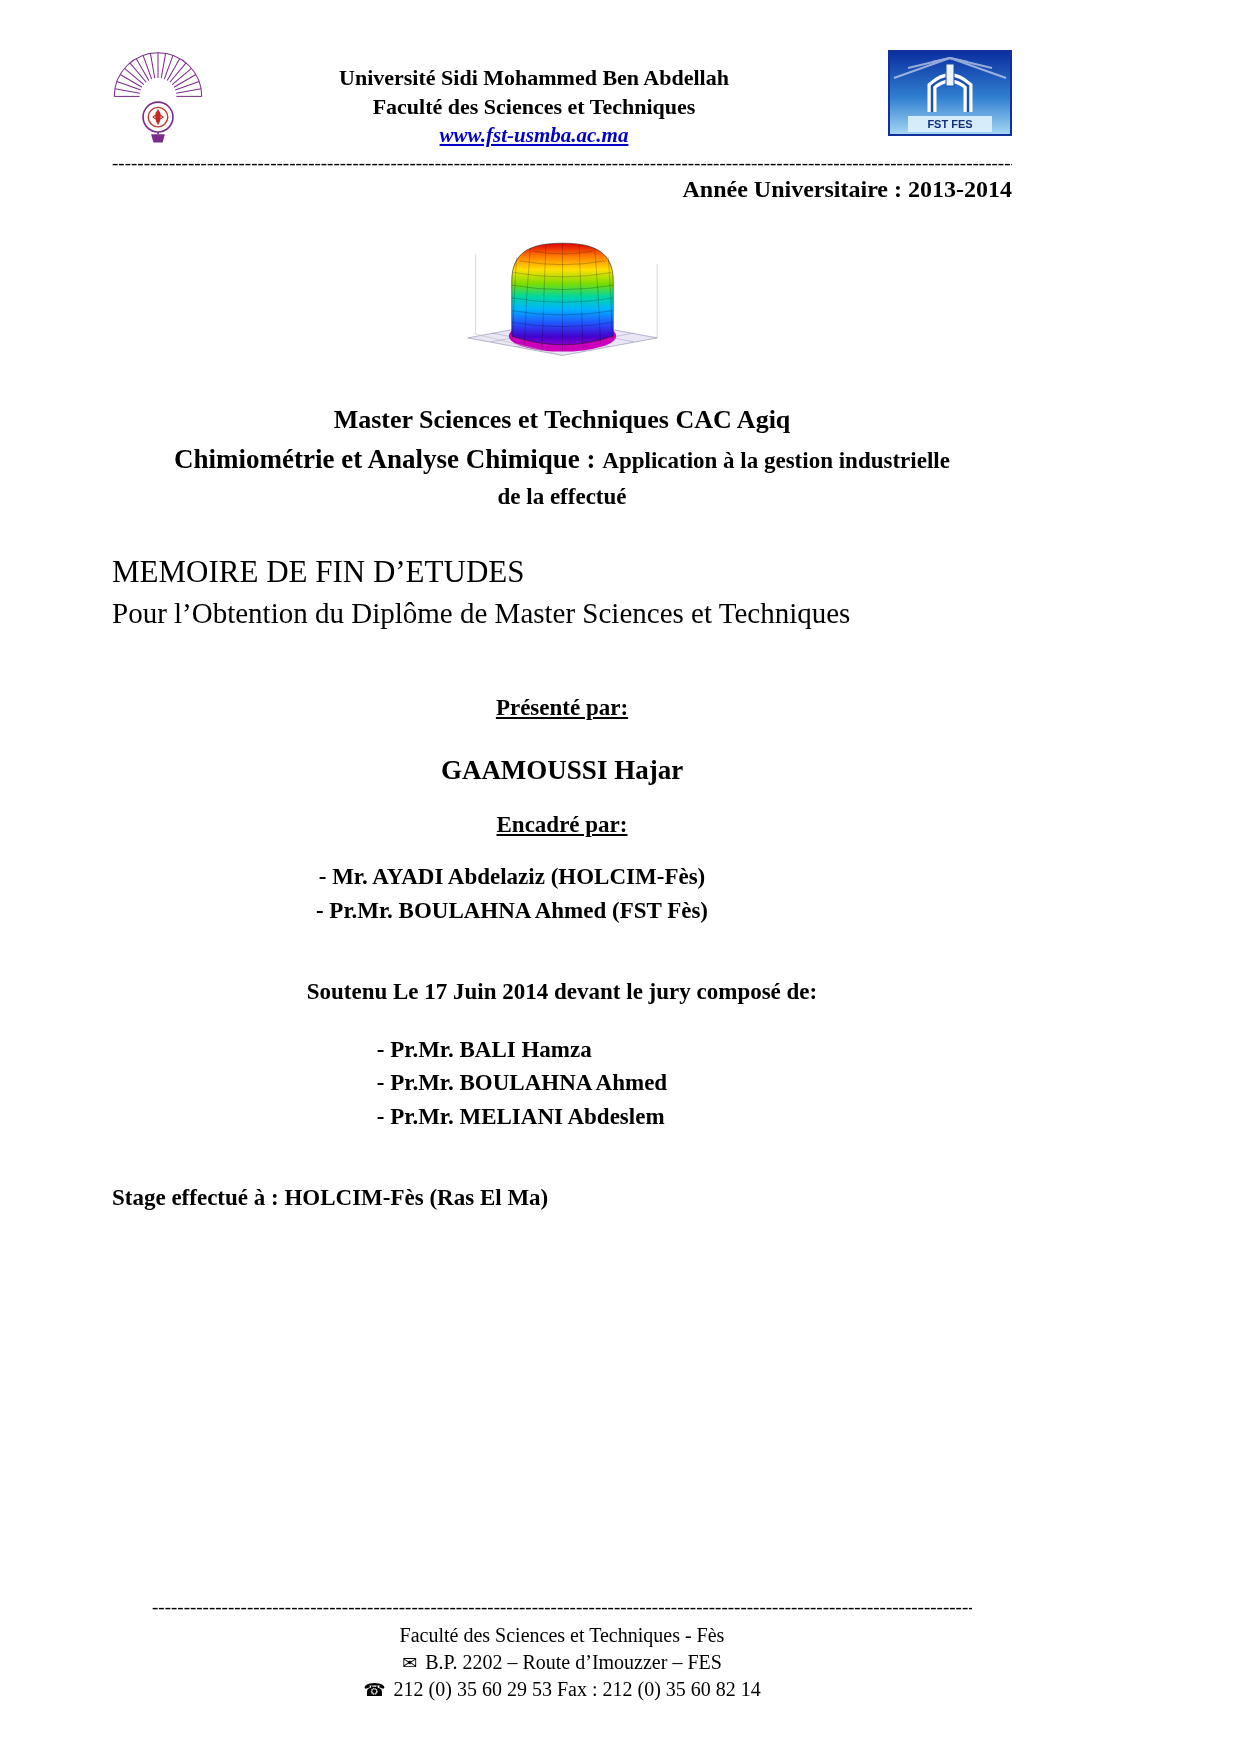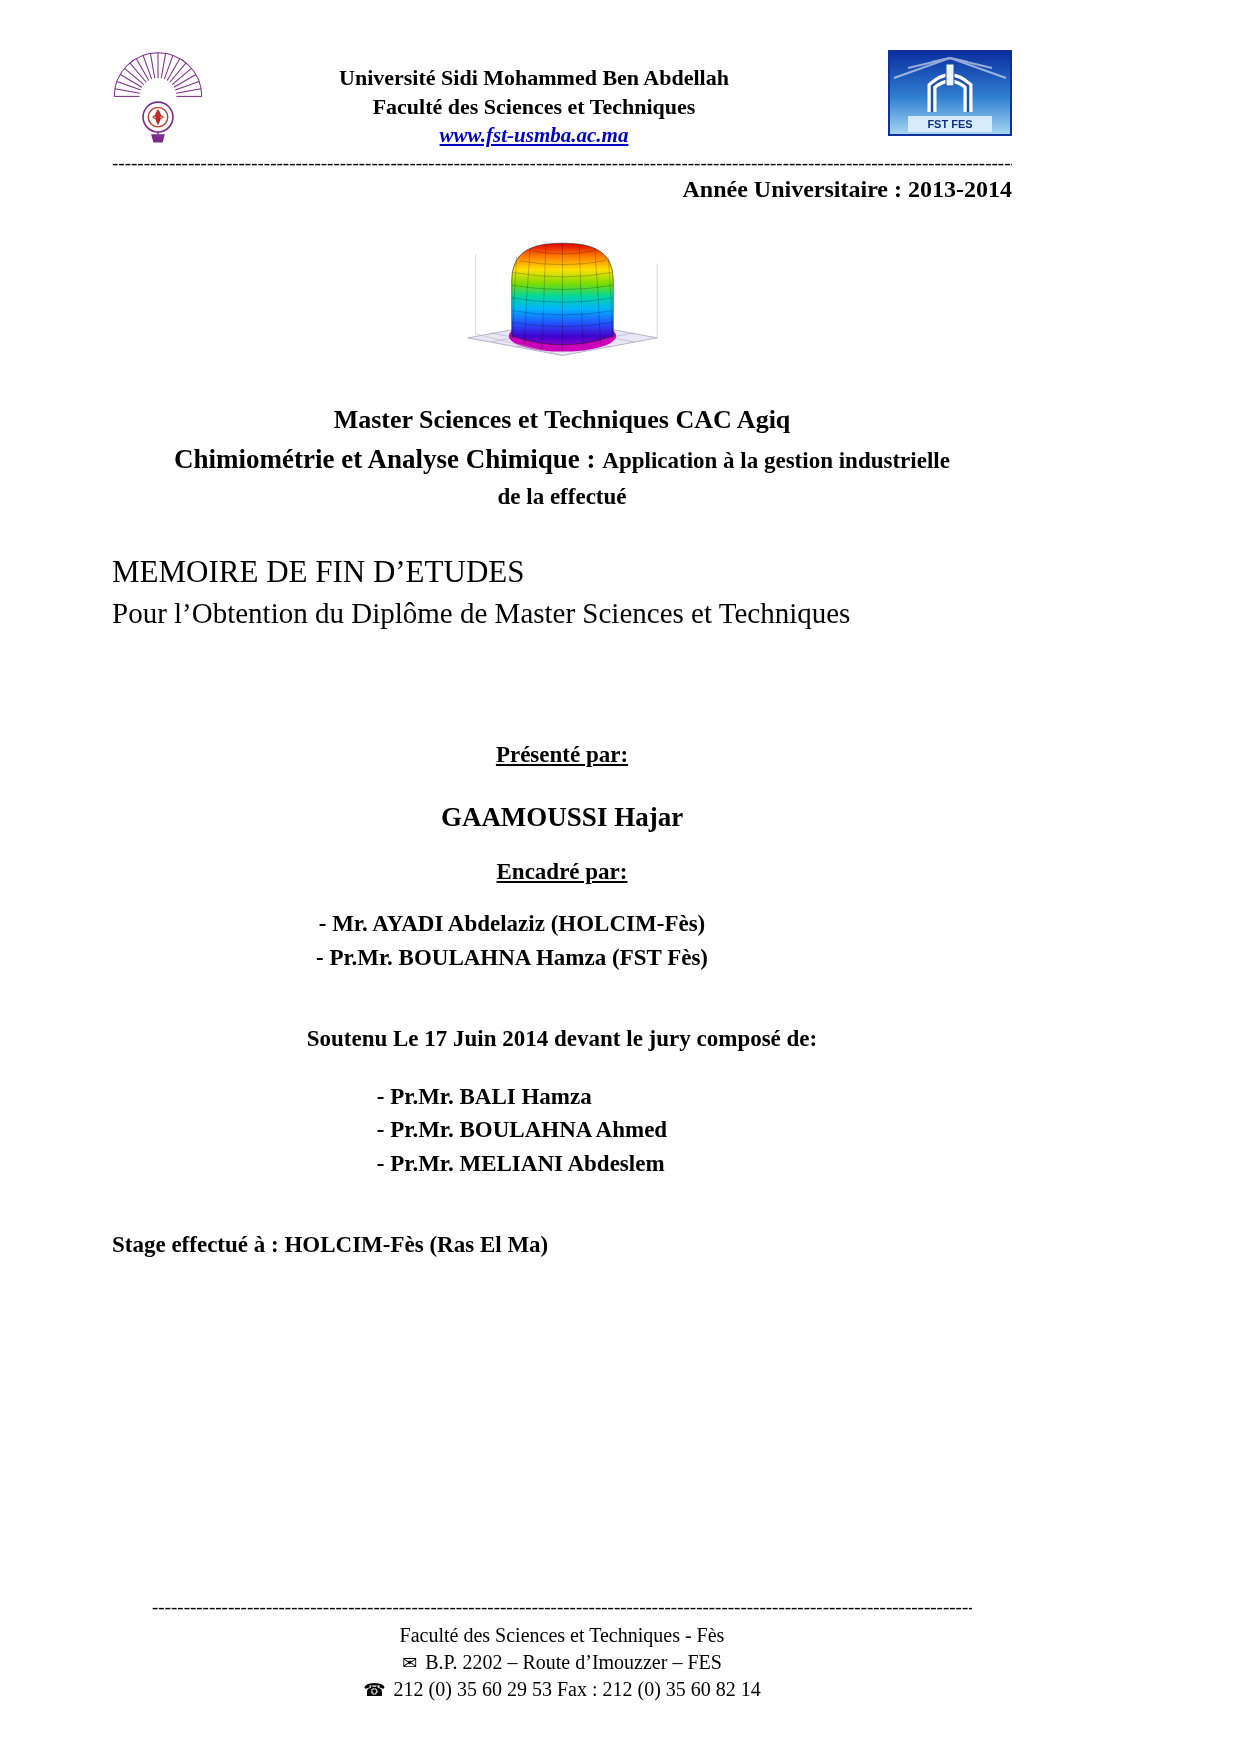--- a/index.html
+++ b/index.html
@@ -21,21 +21,21 @@
   .program{text-align:center;font-weight:700;margin-top:32px;line-height:1.5;}
   .p1{font-size:26px;}
   .p2{font-size:23px;}
   .p2 .big{font-size:27px;}
   .p3{font-size:23px;}
   .memoire{text-align:left;margin-top:36px;line-height:1.4;}
   .m1{font-size:31px;}
   .m2{font-size:29px;}
   .label-u{text-align:center;font-weight:700;font-size:23px;}
   .label-u span{text-decoration:underline;}
-  .mt-presente{margin-top:108px;}
+  .mt-presente{margin-top:61px;}
   .mt-encadre{margin-top:26px;}
   .student{text-align:center;font-weight:700;font-size:27px;margin-top:34px;}
   .supervisors{text-align:center;font-weight:700;font-size:23px;margin-top:22px;line-height:1.5;transform:translateX(-50px);}
   .soutenu{text-align:center;font-weight:700;font-size:23px;margin-top:50px;}
   .jury-wrap{text-align:center;margin-top:28px;}
   .jury{display:inline-block;text-align:left;font-weight:700;font-size:23px;line-height:1.45;transform:translateX(-40px);}
   .stage{font-weight:700;font-size:23px;margin-top:52px;}
   .footer{position:absolute;left:112px;width:900px;bottom:52px;text-align:center;font-size:20px;line-height:1.35;}
   .dashes.bottom{width:820px;margin:0 auto 2px;}
   .icon{margin-right:8px;font-family:"DejaVu Sans",sans-serif;font-size:18px;}
@@ -178,21 +178,21 @@
     </div>
 
     <div class="label-u mt-presente"><span>Présenté par:</span></div>
 
     <div class="student">GAAMOUSSI Hajar</div>
 
     <div class="label-u mt-encadre"><span>Encadré par:</span></div>
 
     <div class="supervisors">
       <div>- Mr. AYADI Abdelaziz (HOLCIM-Fès)</div>
-      <div>- Pr.Mr. BOULAHNA Hamza (FST Fès)</div>
+      <div>- Pr.Mr. BOULAHNA Ahmed (FST Fès)</div>
     </div>
 
     <div class="soutenu">Soutenu Le 17  Juin 2014  devant le jury composé de:</div>
 
     <div class="jury-wrap">
       <div class="jury">
         <div>- Pr.Mr. BALI Hamza</div>
         <div>- Pr.Mr. BOULAHNA Ahmed</div>
         <div>- Pr.Mr. MELIANI Abdeslem</div>
       </div>

